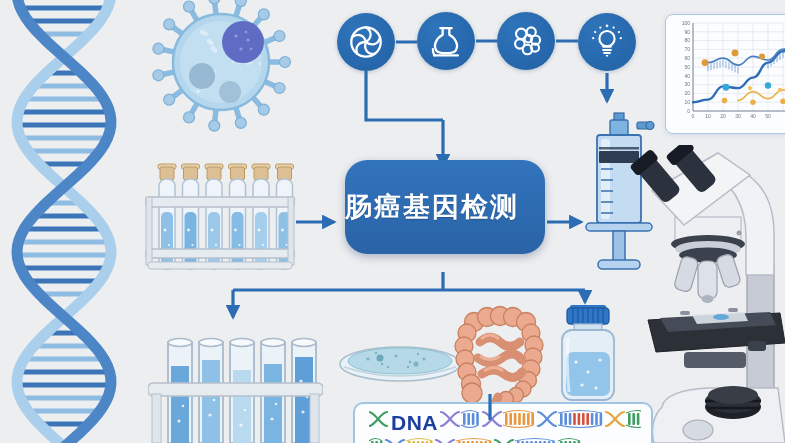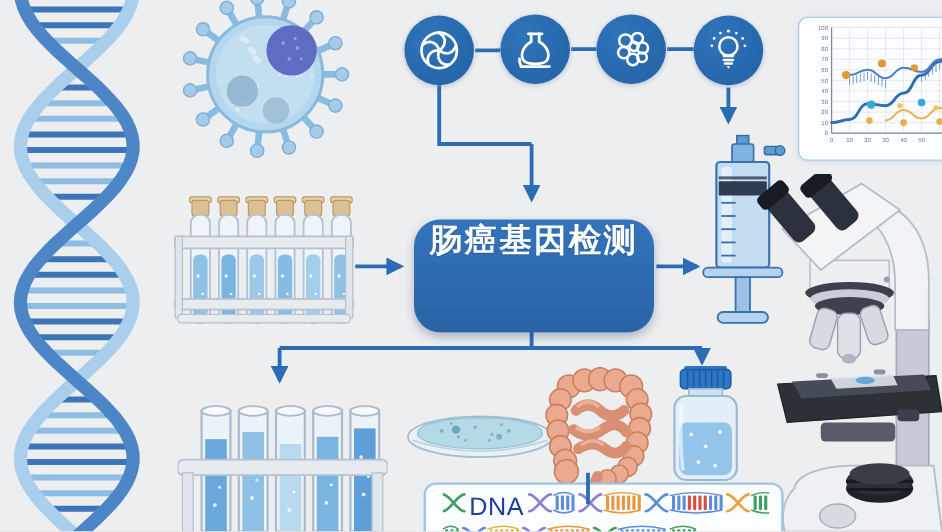--- a/index.html
+++ b/index.html
@@ -4,32 +4,32 @@
 <style>
   html,body{margin:0;padding:0;background:#dfe1e4;}
   .canvas{position:relative;width:785px;height:443px;background:#edeef0;overflow:hidden;
           font-family:"Liberation Sans",sans-serif;}
   .abs{position:absolute;}
   svg{display:block;}
   .icon-circle{position:absolute;width:58px;height:58px;border-radius:50%;
     background:radial-gradient(circle at 35% 30%, #2f74ba, #2261a5);
     display:flex;align-items:center;justify-content:center;
     box-shadow:0 1px 4px rgba(20,50,90,.25);}
-  .center-box{position:absolute;left:345px;top:183px;width:200px;height:94px;
+  .center-box{position:absolute;left:345px;top:160px;width:200px;height:94px;
     background:linear-gradient(#3274bc,#2a63a6);border-radius:22px;
-    display:flex;flex-direction:column;align-items:center;justify-content:space-between;
+    display:flex;flex-direction:row;align-items:center;justify-content:space-between;
     box-shadow:0 3px 8px rgba(20,50,90,.3);z-index:6;}
   .center-box div{color:#fff;font-weight:bold;font-size:27px;letter-spacing:2px;line-height:1.28;
     text-shadow:0 1px 1px rgba(10,30,60,.25);white-space:nowrap;}
   .chart-card{position:absolute;left:665px;top:14px;width:136px;height:118px;
     background:#fcfdff;border:1.5px solid #a9cbe8;border-radius:8px;
     box-shadow:0 1px 5px rgba(100,130,170,.18);}
   .dna-strip{position:absolute;left:353px;top:402px;width:296px;height:78px;
     background:#fbfdff;border:2px solid #9fc4e4;border-radius:10px;}
-  .dna-strip .dna-word{position:absolute;left:36px;top:7px;font-size:21px;font-weight:normal;
+  .dna-strip .dna-word{position:absolute;left:36px;top:7px;font-size:21px;font-weight:bold;
     color:#1c3e9c;letter-spacing:.5px;}
   .connectors{position:absolute;left:0;top:0;z-index:5;pointer-events:none;}
 </style>
 </head>
 <body>
 
 <div class="canvas">
 
   <svg id="helix-svg" class="abs" style="left:2px;top:0" width="124" height="443" viewBox="0 0 124 443">
       <line x1="18.5" y1="8" x2="105.5" y2="8" stroke="#3d76b8" stroke-width="5"></line>

